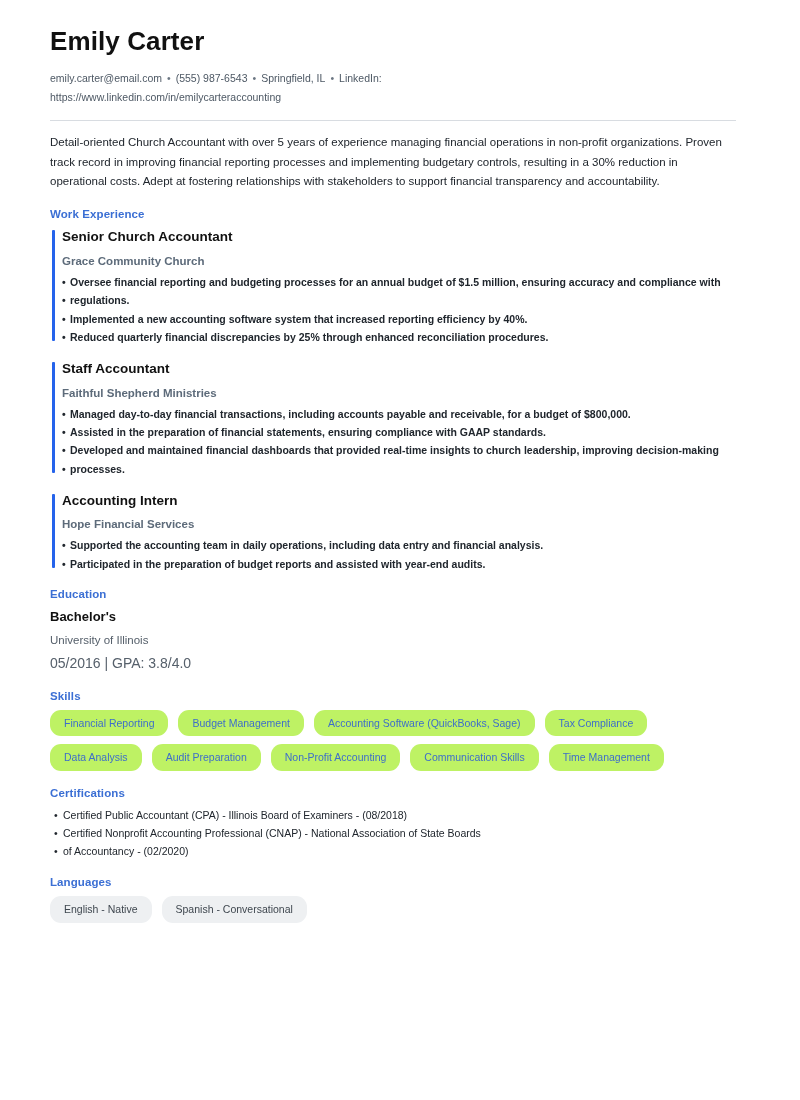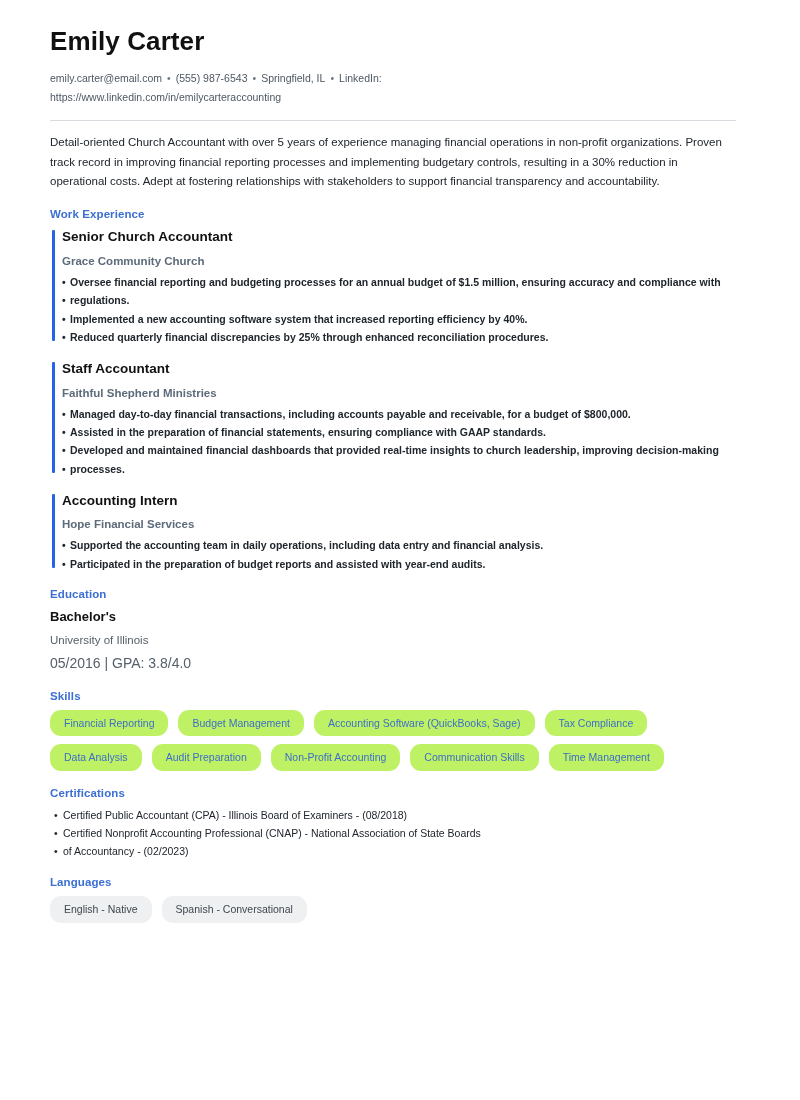--- a/index.html
+++ b/index.html
@@ -267,21 +267,21 @@
       <span class="chip chip-skill">Communication Skills</span>
       <span class="chip chip-skill">Time Management</span>
     </div>
   </div>
 
   <div class="section">
     <div class="section-title">Certifications</div>
     <ul class="cert-list">
       <li>Certified Public Accountant (CPA) - Illinois Board of Examiners - (08/2018)</li>
       <li>Certified Nonprofit Accounting Professional (CNAP) - National Association of State Boards</li>
-      <li>of Accountancy - (02/2023)</li>
+      <li>of Accountancy - (02/2020)</li>
     </ul>
   </div>
 
   <div class="section">
     <div class="section-title">Languages</div>
     <div class="chips">
       <span class="chip chip-lang">English - Native</span>
       <span class="chip chip-lang">Spanish - Conversational</span>
     </div>
   </div>

